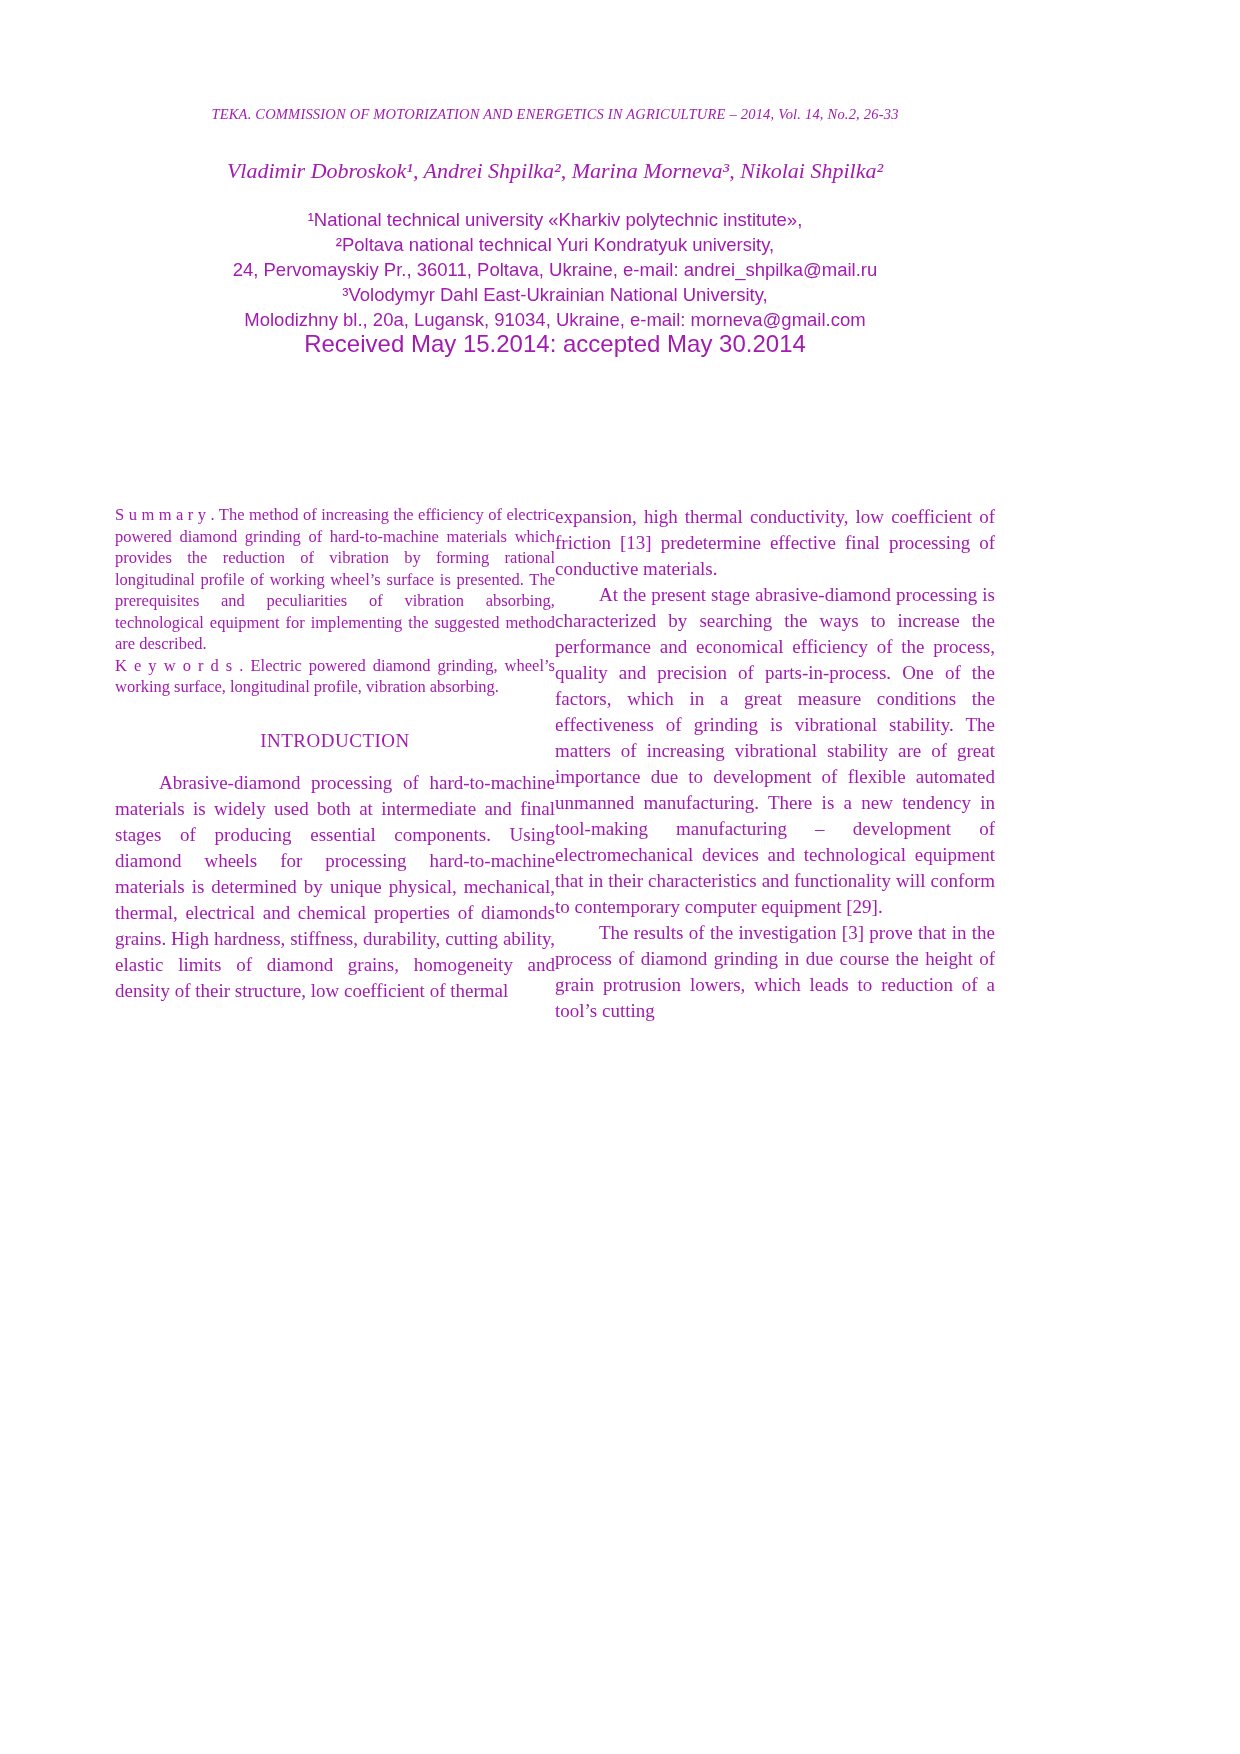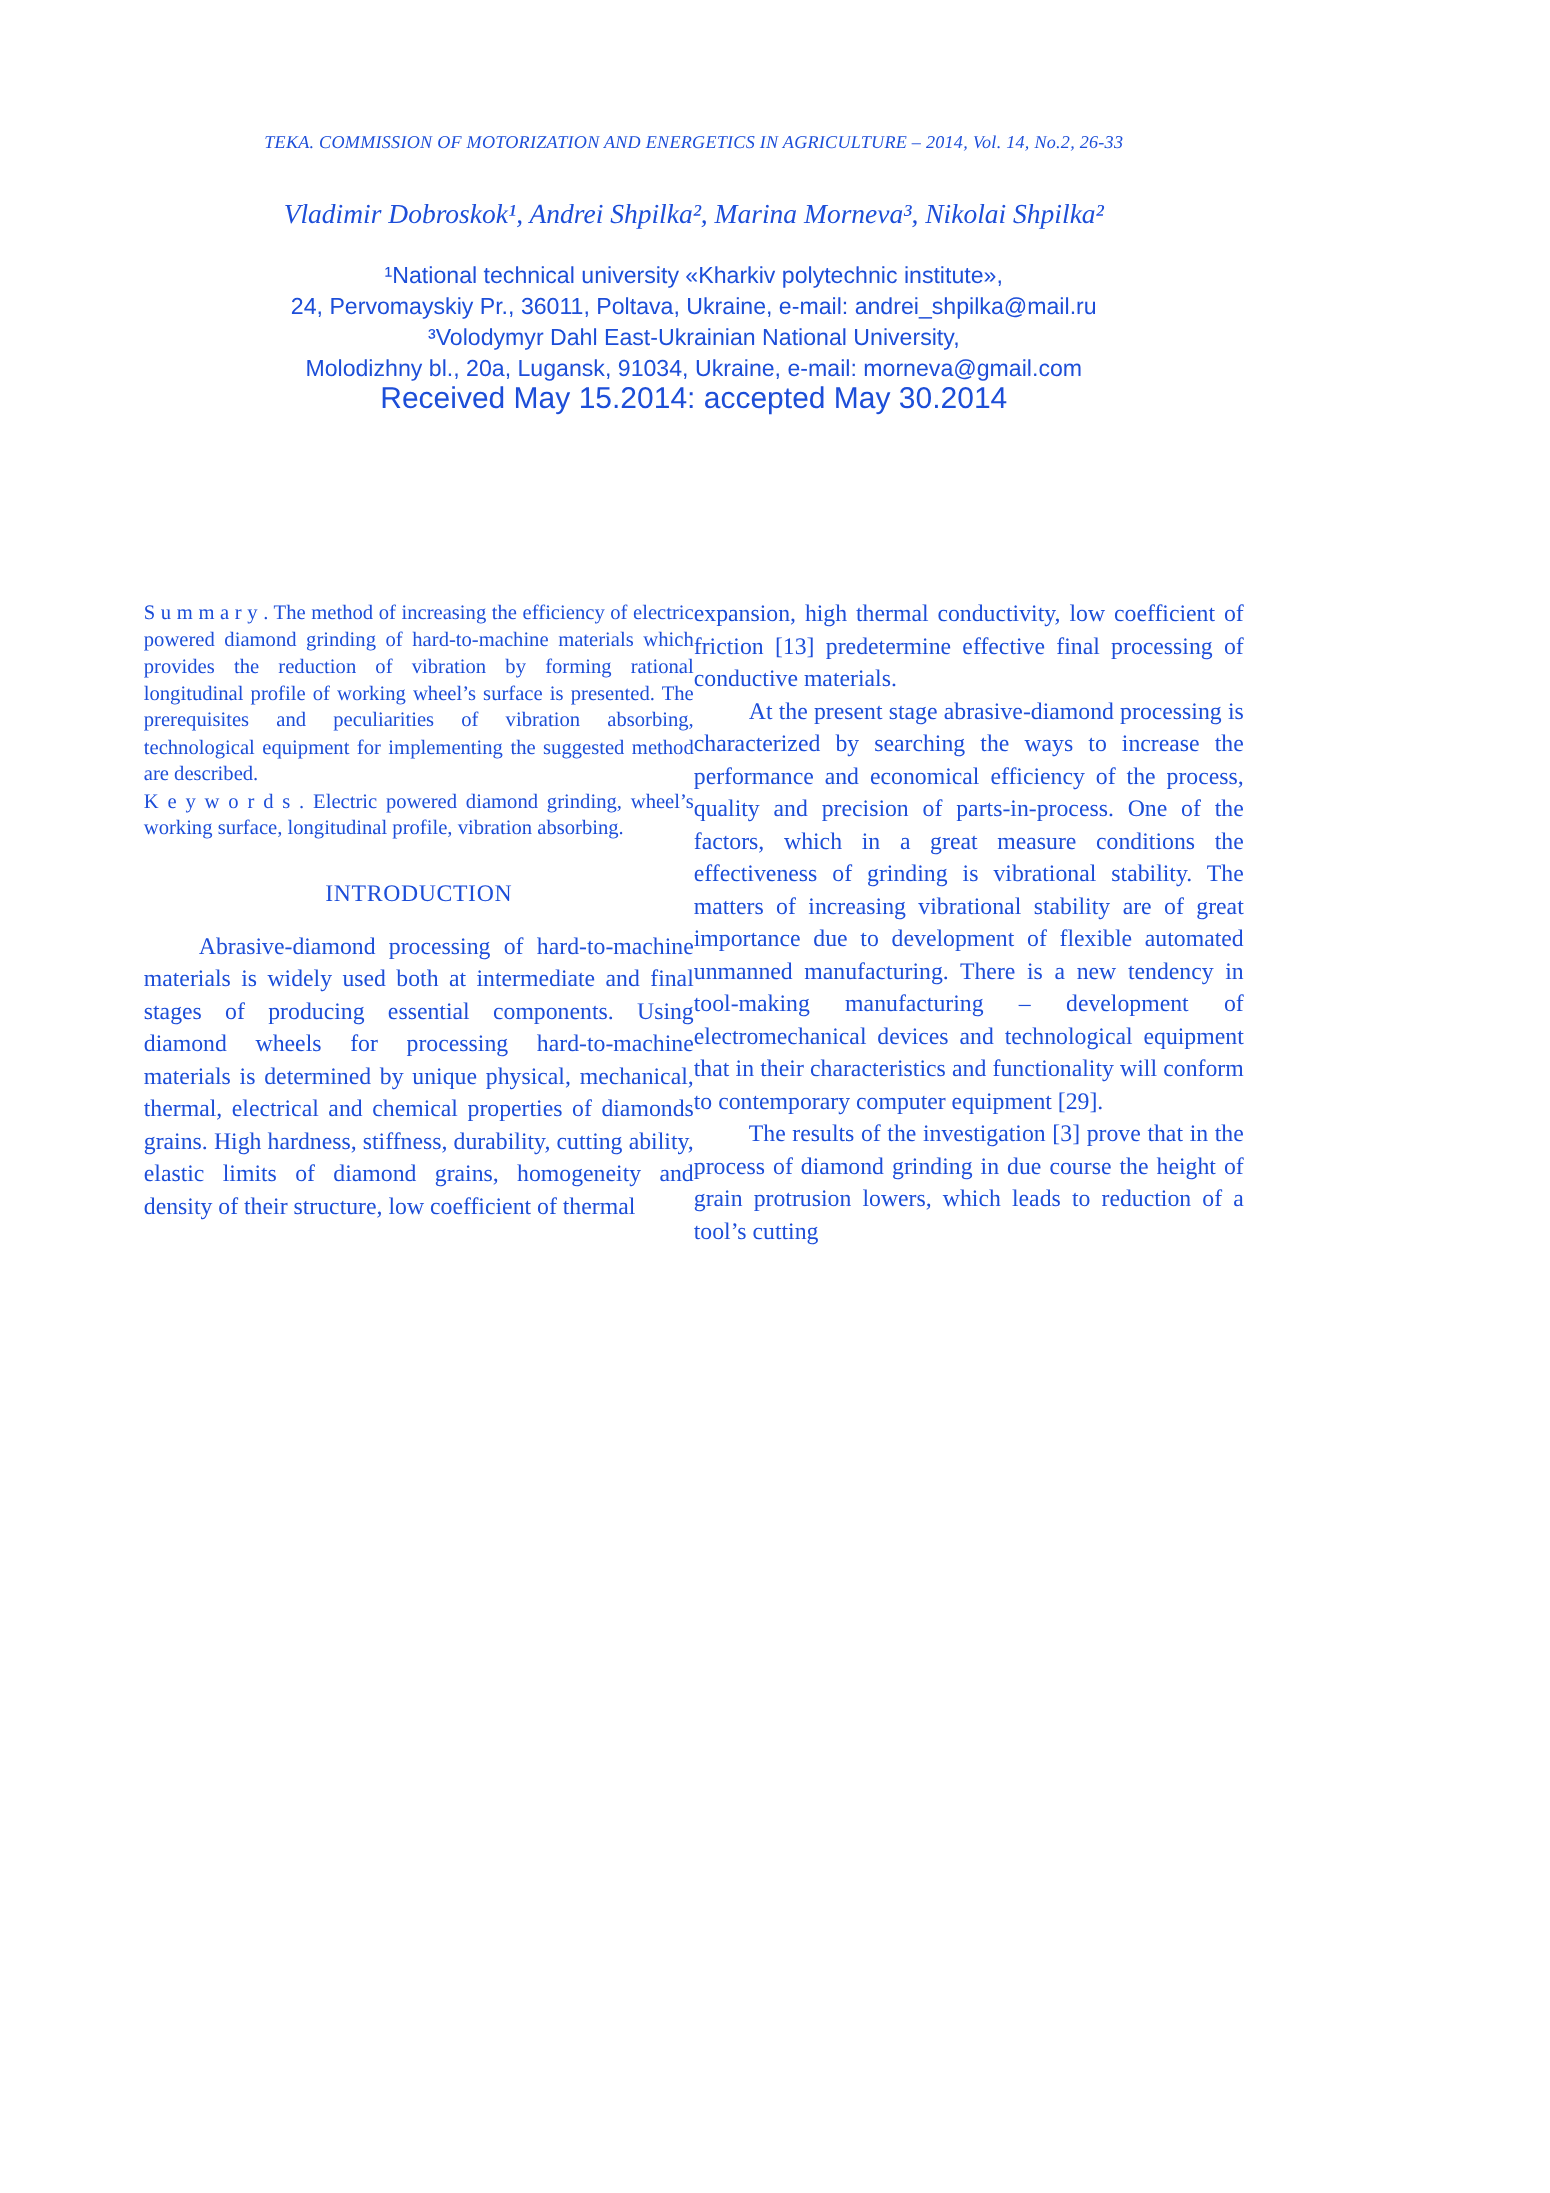--- a/index.html
+++ b/index.html
@@ -6,21 +6,21 @@
     margin: 0;
     padding: 0;
     background: #ffffff;
   }
   .page {
     position: relative;
     width: 1240px;
     height: 1754px;
     margin: 0 auto;
     background: #ffffff;
-    color: #1d4ed8;
+    color: #a21caf;
     box-sizing: border-box;
     padding: 105px 245px 0 115px;
     font-family: "Liberation Serif", serif;
     overflow: hidden;
   }
   .running-head {
     text-align: center;
     font-style: italic;
     font-size: 14.5px;
     line-height: 18px;
@@ -92,20 +92,21 @@
 
 <div class="page">
 
   <div class="running-head">TEKA. COMMISSION OF MOTORIZATION AND ENERGETICS IN AGRICULTURE – 2014, Vol. 14, No.2, 26-33</div>
 
 
   <div class="authors">Vladimir Dobroskok¹, Andrei Shpilka², Marina Morneva³, Nikolai Shpilka²</div>
 
   <div class="affiliations">
     <div>¹National technical university «Kharkiv polytechnic institute»,</div>
+    <div>²Poltava national technical Yuri Kondratyuk university,</div>
     <div>24, Pervomayskiy Pr., 36011, Poltava, Ukraine, e-mail: andrei_shpilka@mail.ru</div>
     <div>³Volodymyr Dahl East-Ukrainian National University,</div>
     <div>Molodizhny bl., 20a, Lugansk, 91034, Ukraine, e-mail: morneva@gmail.com</div>
   </div>
 
   <div class="received">Received May 15.2014: accepted May 30.2014</div>
 
   <div class="columns">
 
     <div class="col">

